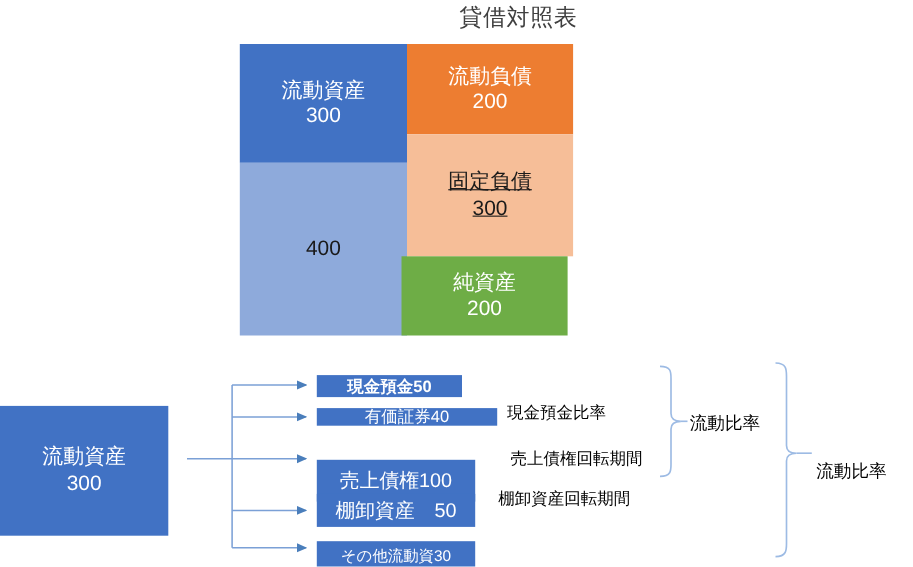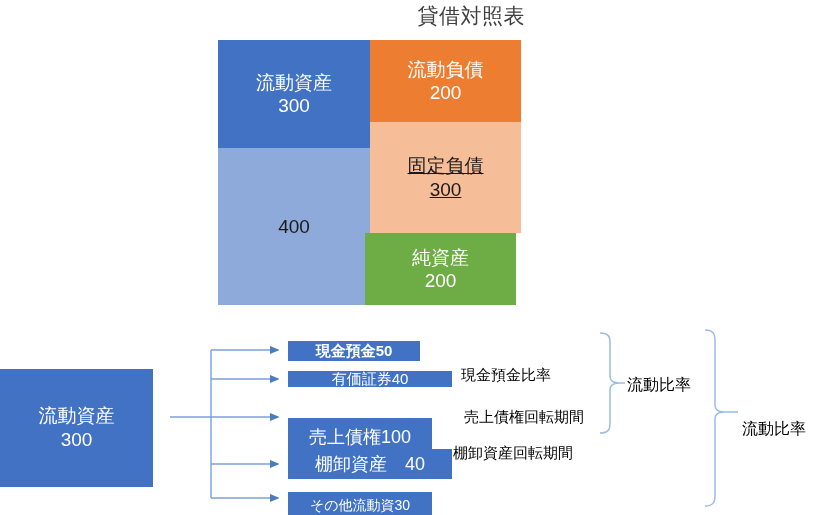--- a/index.html
+++ b/index.html
@@ -96,21 +96,21 @@
     color: #ffffff;
     box-sizing: border-box;
     display: flex;
     align-items: center;
     justify-content: center;
     white-space: nowrap;
   }
   #bar-cash      { left: 288px; top: 341px; width: 132px; height: 20px; font-size: 15px; font-weight: bold; }
   #bar-sec       { left: 288px; top: 371px; width: 164px; height: 16px; font-size: 15px; }
   #bar-recv      { left: 288px; top: 398px; width: 144px; height: 38px; font-size: 18px; margin-top: 20px; }
-  #bar-inv       { left: 288px; top: 449px; width: 164px; height: 30px; font-size: 18px; }
+  #bar-inv       { left: 288px; top: 449px; width: 144px; height: 30px; font-size: 18px; }
   #bar-other     { left: 288px; top: 492px; width: 144px; height: 27px; font-size: 14px; }
 
   #bar-inv .inv-inner {
     display: flex;
     gap: 18px;
     align-items: baseline;
   }
 
   
   .ratio-label {
@@ -200,21 +200,21 @@
   <span>有価証券40</span>
 </div>
 
 <div class="comp-bar" id="bar-recv">
   <span>売上債権100</span>
 </div>
 
 <div class="comp-bar" id="bar-inv">
   <span class="inv-inner">
     <span>棚卸資産</span>
-    <span>40</span>
+    <span>50</span>
   </span>
 </div>
 
 <div class="comp-bar" id="bar-other">
   <span>その他流動資30</span>
 </div>
 
 <div class="ratio-label" id="label-cash-ratio">現金預金比率</div>
 <div class="ratio-label" id="label-recv-turn">売上債権回転期間</div>
 <div class="ratio-label" id="label-inv-turn">棚卸資産回転期間</div>

